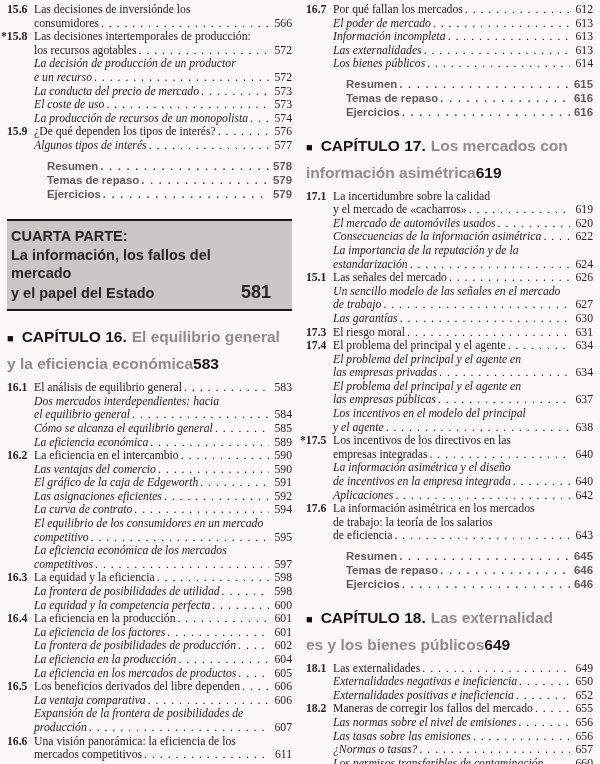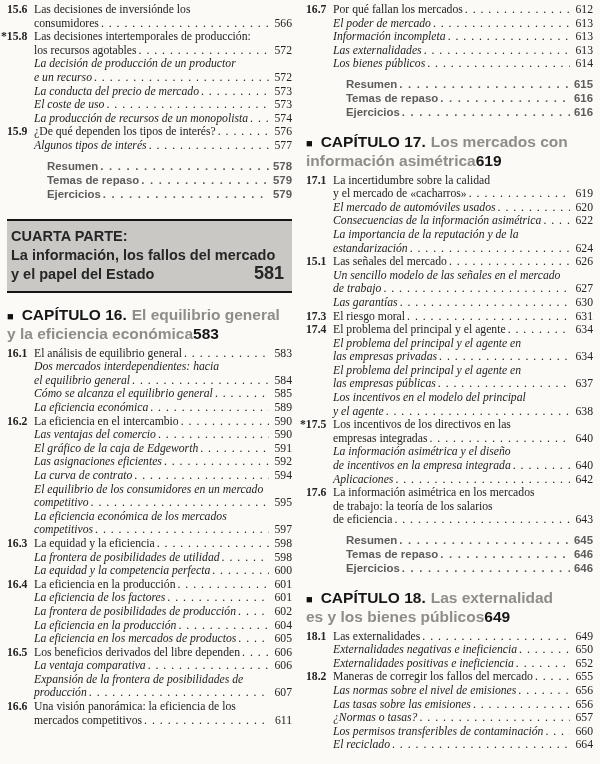--- a/index.html
+++ b/index.html
@@ -42,32 +42,32 @@
   }
   .meta-row{display:flex;align-items:baseline;line-height:14.2px;padding-left:40px;}
   .meta-row .dots::before{letter-spacing:1.2px;}
 
   
   .part-box{
     margin-top:18px;
     border-top:2.5px solid var(--rule,#161616);
     border-bottom:2.5px solid var(--rule,#161616);
     background:var(--box-bg,#c9c8c4);
-    padding:6px 8px 7px 4px;
+    padding:6px 21px 7px 4px;
     font-family:"Liberation Sans","DejaVu Sans",sans-serif;
     font-weight:bold;font-size:14.5px;line-height:18.5px;color:#262626;
   }
   .pb-last{display:flex;justify-content:space-between;align-items:baseline;}
   .pb-page{font-size:18px;}
 
   
   .chapter{
     margin:13px 0 5px 0;
     font-family:"Liberation Sans","DejaVu Sans",sans-serif;
-    font-weight:bold;font-size:15.5px;line-height:17px;
+    font-weight:bold;font-size:15.5px;line-height:25px;
   }
   .sq{font-size:11px;margin-right:8px;color:#111;}
   .ch-prefix{color:#161616;margin-right:5px;}
   .ch-gray{color:var(--chapter-gray,#8e8d8a);}
   .ch-last{display:flex;align-items:baseline;}
   .ch-page{color:#161616;}
 </style>
 </head>
 <body>
 

